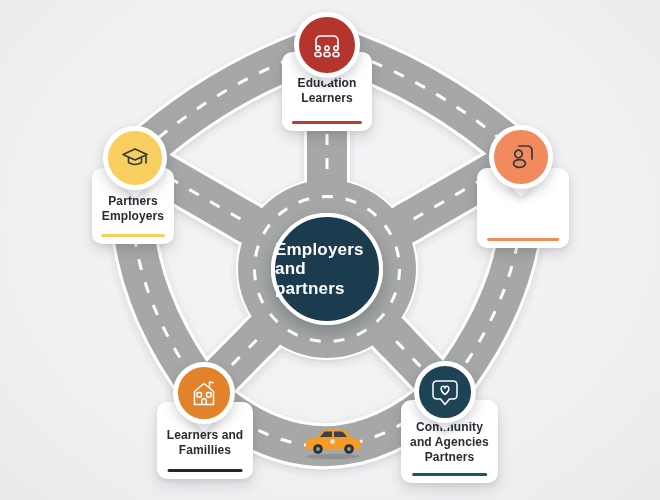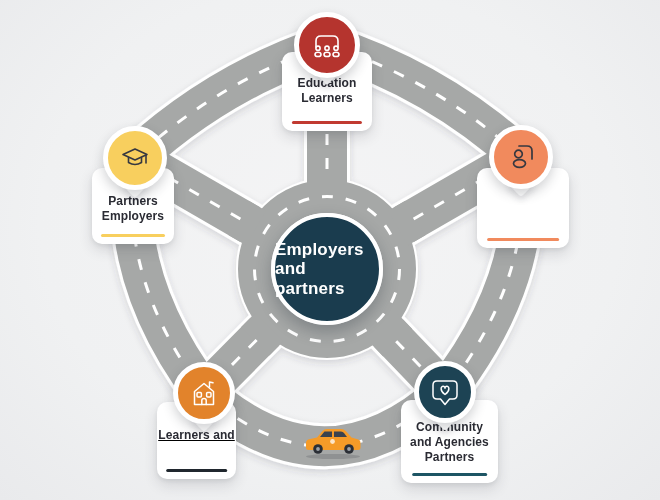--- a/index.html
+++ b/index.html
@@ -162,23 +162,24 @@
   </div>
   <div class="tail" style="left:125px;top:174px;"></div>
   <div class="node-circle" style="left: 103px; top: 126px; width: 64px; height: 64px; background: rgb(248, 207, 94); --ics: #363840;">
     <svg width="36" height="36" viewBox="-18 -18 36 36" stroke-width="1.6">
       <path d="M 0,-9 L 12,-3.5 L 0,2 L -12,-3.5 Z"></path>
       <path d="M -6.5,-0.5 V 4.5 Q 0,8.5 6.5,4.5 V -0.5"></path>
       <path d="M 11,-2.5 V 5"></path>
     </svg>
   </div>
 
-  <div class="card" style="left:157px;top:402px;width:79px;height:77px;padding-top:26px;text-decoration:underline;">
+  <div class="card" style="left:157px;top:402px;width:96px;height:77px;padding-top:26px;">
     <div class="lines">
       <span>Learners and</span>
+        <span>Famillies</span>
     </div>
     <div class="underline" style="background: rgb(32, 39, 46);"></div>
   </div>
   <div class="tail" style="left:194px;top:408px;"></div>
   <div class="node-circle" style="left: 173px; top: 362px; width: 62px; height: 62px; background: rgb(226, 131, 43); --ics: #ffffff;">
     <svg width="34" height="34" viewBox="-17 -17 34 34" stroke-width="1.5">
       <path d="M -9.5,11.5 V -1.5 L 0,-9.5 L 9.5,-1.5 V 11.5 Z"></path>
       <path d="M 5.5,-6 V -11 L 9,-10.2"></path>
       <rect x="-7" y="-0.5" width="4.4" height="4.4" rx="1"></rect>
       <rect x="2.6" y="-0.5" width="4.4" height="4.4" rx="1"></rect>

